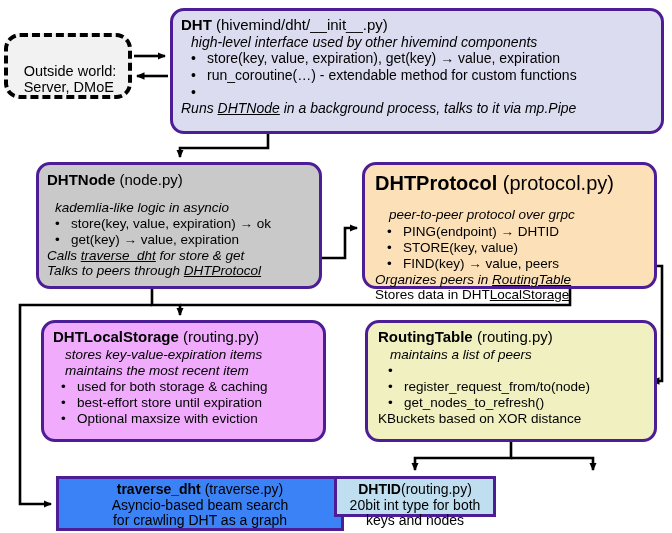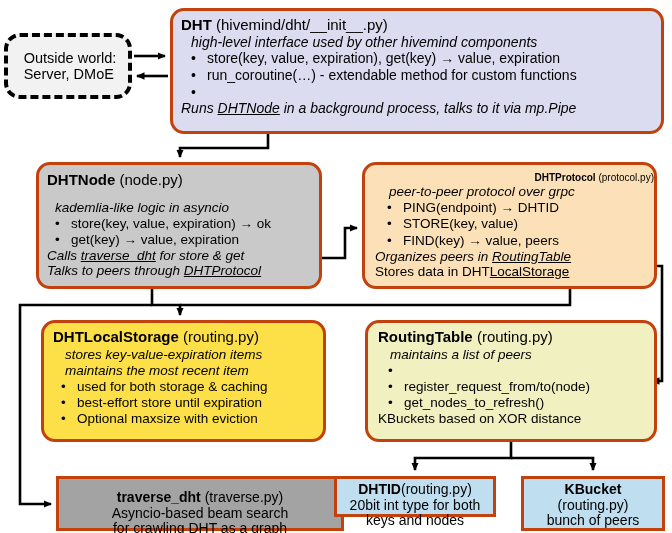--- a/index.html
+++ b/index.html
@@ -17,21 +17,21 @@
     width: 672px; height: 533px;
   }
   svg.connectors {
     position: absolute; left: 0; top: 0;
     width: 672px; height: 533px;
     pointer-events: none;
   }
   .box {
     position: absolute;
     box-sizing: border-box;
-    border: 3px solid #c2410c;
+    border: 3px solid #4c1d95;
     line-height: 1.12;
   }
   .box.rounded { border-radius: 14px; }
   .box.dashed {
     border: 4px dashed #000;
     border-radius: 16px;
     background: #f2f2f2;
   }
   .ttl { font-weight: bold; }
   .ital { font-style: italic; }
@@ -44,21 +44,21 @@
   .bul .dot {
     width: 16px; flex: 0 0 16px;
     text-align: left;
     padding-left: 2px;
   }
   .ctr { text-align: center; }
 
   
   #outside-world {
     left: 4px; top: 33px; width: 128px; height: 66px;
-    display: flex; align-items: center; justify-content: center;
+    display: flex; align-items: flex-end; justify-content: center;
     font-size: 14.5px;
   }
   #outside-world .line { padding-left: 4px; }
 
   #dht-box {
     left: 170px; top: 8px; width: 494px; height: 126px;
     background: #dcdcf0;
     font-size: 14px;
     padding: 6px 0 0 8px;
   }
@@ -75,49 +75,49 @@
   #dhtnode-box .ttl-row { font-size: 15px; margin-bottom: 11px; }
   #dhtnode-box .sub { padding-left: 8px; margin-bottom: 1px; }
   #dhtnode-box .bul { margin-bottom: 1px; padding-left: 6px; }
 
   #dhtprotocol-box {
     left: 362px; top: 162px; width: 295px; height: 127px;
     background: #fce0b8;
     font-size: 13.5px;
     padding: 7px 0 0 10px;
   }
-  #dhtprotocol-box .ttl-row { font-size: 10px; margin-bottom: 1px; text-align: right; }
+  #dhtprotocol-box .ttl-row { font-size: 20px; margin-bottom: 13px; }
   #dhtprotocol-box .sub { padding-left: 14px; margin-bottom: 1px; }
   #dhtprotocol-box .bul { margin-bottom: 1px; padding-left: 10px; }
 
   #dhtlocalstorage-box {
     left: 41px; top: 320px; width: 285px; height: 122px;
-    background: #fde047;
+    background: #f0abfc;
     font-size: 13.5px;
     padding: 6px 0 0 9px;
   }
   #dhtlocalstorage-box .ttl-row { font-size: 15px; margin-bottom: 1px; }
   #dhtlocalstorage-box .sub { margin-bottom: 1px; margin-left: 12px; }
   #dhtlocalstorage-box .bul { margin-bottom: 1px; padding-left: 6px; }
 
   #routingtable-box {
     left: 365px; top: 320px; width: 292px; height: 122px;
     background: #f0f0c0;
     font-size: 13.5px;
     padding: 6px 0 0 10px;
   }
   #routingtable-box .ttl-row { font-size: 15px; margin-bottom: 1px; }
   #routingtable-box .sub { padding-left: 12px; margin-bottom: 1px; }
   #routingtable-box .bul { margin-bottom: 1px; padding-left: 8px; }
 
   #traverse-box {
     left: 56px; top: 476px; width: 288px; height: 55px;
-    background: #a3a3a3;
-    font-size: 14px;
-    padding-top: 11px;
+    background: #3b82f6;
+    font-size: 14px;
+    padding-top: 3px;
   }
   #dhtid-box {
     left: 334px; top: 476px; width: 162px; height: 41px;
     background: #bfdff0;
     font-size: 14px;
     padding-top: 3px;
   }
   #kbucket-box {
     left: 521px; top: 476px; width: 144px; height: 55px;
     background: #bfdff0;
@@ -280,19 +280,14 @@
   </div>
 
   <div class="box" id="dhtid-box">
     <div class="line ctr">
       <span class="ttl">DHTID</span><span>(routing.py)</span>
     </div>
     <div class="line ctr">20bit int type for both</div>
     <div class="line ctr">keys and nodes</div>
   </div>
 
-  <div class="box" id="kbucket-box">
-    <div class="line ctr ttl">KBucket</div>
-    <div class="line ctr">(routing.py)</div>
-    <div class="line ctr">bunch of peers</div>
-  </div>
 
 </div>
 
 </body></html>

